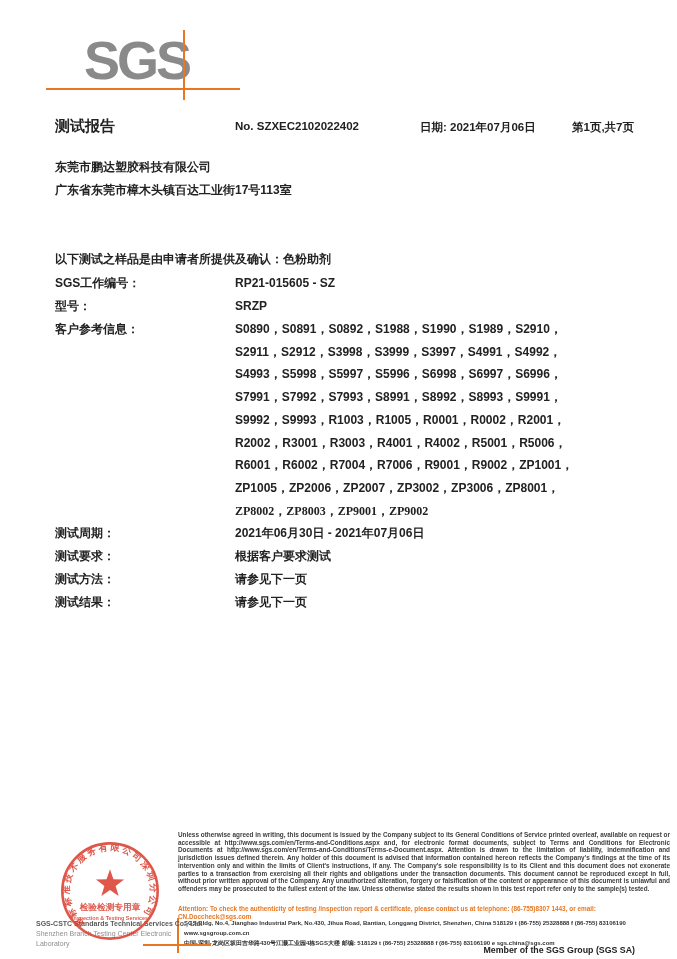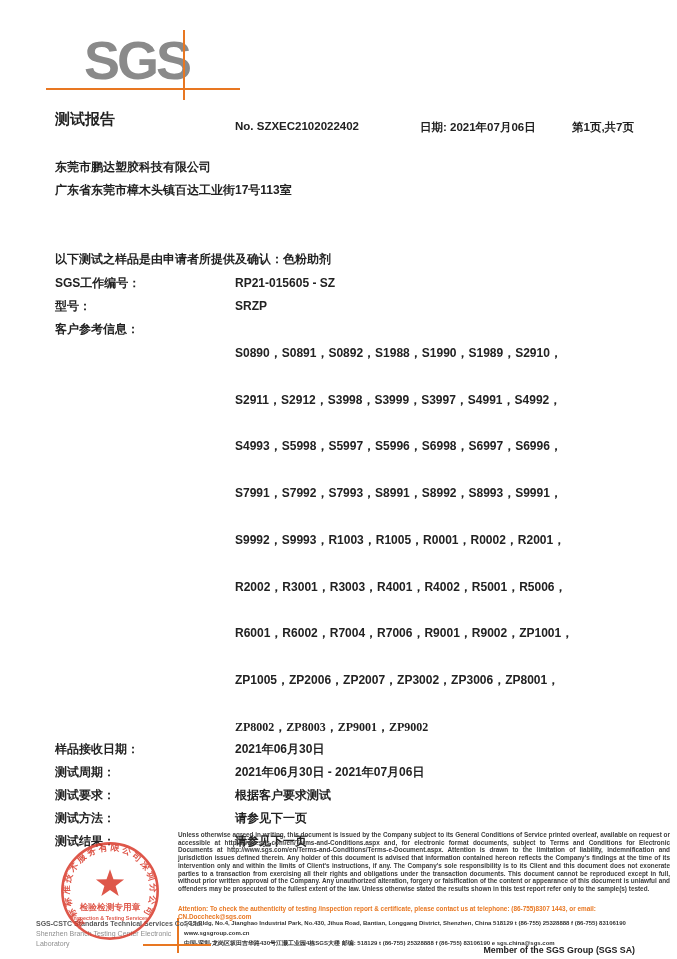--- a/index.html
+++ b/index.html
@@ -10,33 +10,33 @@
     font-family:"Liberation Sans","DejaVu Sans",sans-serif;
     color:#222;
     padding-left:24px;
   }
   
   .logo-text{ position:absolute; left:84px; top:34px; font-size:54px; line-height:52px;
     font-weight:700; letter-spacing:-3px; color:#8a8a8a; }
   .logo-hline{ position:absolute; left:46px; top:88px; width:194px; height:2px; background:#e87722; }
   .logo-vline{ position:absolute; left:183px; top:30px; width:2px; height:70px; background:#e87722; }
   
-  .hdr-title{ position:absolute; left:55px; top:110px; font-size:15px; font-weight:700; }
+  .hdr-title{ position:absolute; left:55px; top:117px; font-size:15px; font-weight:700; }
   .hdr-no{ position:absolute; left:235px; top:120px; font-size:11.5px; font-weight:600; }
   .hdr-date{ position:absolute; left:420px; top:120px; font-size:11.5px; font-weight:600; }
   .hdr-page{ position:absolute; left:572px; top:120px; font-size:11.5px; font-weight:600; }
   
   .applicant{ position:absolute; left:55px; top:156px; font-size:12px; font-weight:600; line-height:23px; }
   
   .body{ position:absolute; left:55px; top:248px; width:585px; font-size:12px; font-weight:600; }
   .intro{ line-height:23px; margin-bottom:1px; }
   .frow{ display:flex; line-height:23px; }
   .frow .label{ width:180px; flex-shrink:0; }
   .frow .value{ flex:1; }
-  .ref-line{ line-height:22.7px;margin-top:24px; }
+  .ref-line{ line-height:22.7px; }
   .conclusion{ margin-top:4px; }
   .conclusion .value{ line-height:19px; max-width:406px; text-align:justify; }
   
   .stamp-company{ position:absolute; left:36px; top:919px; width:170px; font-size:7px; line-height:10px; z-index:1; }
   .stamp-company .l1{ font-weight:700; color:#5a5a5a; }
   .stamp-company .l2{ color:#8f8f8f; }
   .stamp{ position:absolute; left:58px; top:839px; width:104px; height:104px; z-index:2; opacity:.85; }
   .disclaimer{ position:absolute; left:178px; top:831px; width:492px; font-size:6.4px;
     line-height:7.7px; font-weight:600; color:#3d3d3d; text-align:justify; }
   .attention{ position:absolute; left:178px; top:905px; width:492px; font-size:6.4px;
@@ -91,24 +91,20 @@
           <span class="ref-line" style="display:block;">S9992，S9993，R1003，R1005，R0001，R0002，R2001，</span>
           <span class="ref-line" style="display:block;">R2002，R3001，R3003，R4001，R4002，R5001，R5006，</span>
           <span class="ref-line" style="display:block;">R6001，R6002，R7004，R7006，R9001，R9002，ZP1001，</span>
           <span class="ref-line" style="display:block;">ZP1005，ZP2006，ZP2007，ZP3002，ZP3006，ZP8001，</span>
           <span class="ref-line" style="display:block;font-family:Liberation Serif, serif;">ZP8002，ZP8003，ZP9001，ZP9002</span>
         </span>
     </div>
 
     <div>
         <div class="frow">
-        <span class="label">样品接收日期：</span>
-        <span class="value">2021年06月30日</span>
-      </div>
-        <div class="frow">
         <span class="label">测试周期：</span>
         <span class="value">2021年06月30日 - 2021年07月06日</span>
       </div>
         <div class="frow">
         <span class="label">测试要求：</span>
         <span class="value">根据客户要求测试</span>
       </div>
         <div class="frow">
         <span class="label">测试方法：</span>
         <span class="value">请参见下一页</span>

